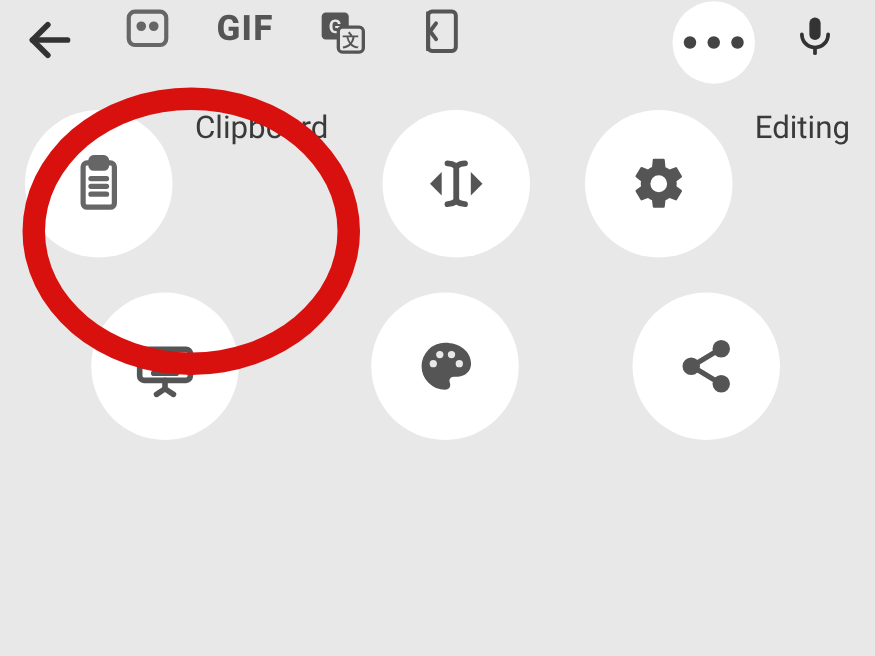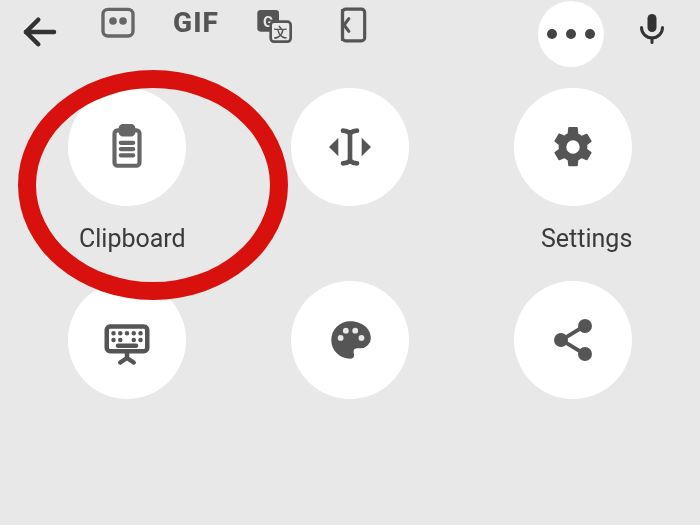--- a/index.html
+++ b/index.html
@@ -52,22 +52,22 @@
   .grid {
     padding: 10px 20px 0 20px;
     display: grid;
     grid-template-columns: repeat(3, 1fr);
     column-gap: 10px;
     row-gap: 28px;
     justify-items: center;
   }
   .tile {
     display: flex;
-    flex-direction: column;
-    align-items: flex-end;
+    flex-direction: row;
+    align-items: flex-start;
     gap: 18px;
   }
   .circle {
     width: 118px;
     height: 118px;
     border-radius: 50%;
     background: #ffffff;
     display: flex;
     align-items: center;
     justify-content: center;
@@ -166,21 +166,21 @@
       </svg>
     </div>
   </div>
 
   <div class="tile">
     <div class="circle">
       <svg width="46" height="46" viewBox="0 0 24 24" fill="#555">
         <path d="M19.4 13a7.8 7.8 0 0 0 .1-1 7.8 7.8 0 0 0-.1-1l2.1-1.6a.5.5 0 0 0 .1-.7l-2-3.4a.5.5 0 0 0-.6-.2l-2.5 1a7.6 7.6 0 0 0-1.7-1L14.5 2a.5.5 0 0 0-.5-.4h-4a.5.5 0 0 0-.5.4L9.2 5a7.6 7.6 0 0 0-1.7 1l-2.5-1a.5.5 0 0 0-.6.2l-2 3.4a.5.5 0 0 0 .1.7L4.6 11a7.8 7.8 0 0 0-.1 1 7.8 7.8 0 0 0 .1 1l-2.1 1.6a.5.5 0 0 0-.1.7l2 3.4a.5.5 0 0 0 .6.2l2.5-1a7.6 7.6 0 0 0 1.7 1l.3 2.7a.5.5 0 0 0 .5.4h4a.5.5 0 0 0 .5-.4l.3-2.7a7.6 7.6 0 0 0 1.7-1l2.5 1a.5.5 0 0 0 .6-.2l2-3.4a.5.5 0 0 0-.1-.7ZM12 15.5A3.5 3.5 0 1 1 15.5 12 3.5 3.5 0 0 1 12 15.5Z"></path>
       </svg>
     </div>
-    <div class="tile-label">Settings</div>
+    <div class="tile-label">Editing</div>
   </div>
 
   <div class="tile">
     <div class="circle">
       <svg width="54" height="54" viewBox="0 0 24 24" fill="none" stroke="#555" stroke-width="2" stroke-linecap="round" stroke-linejoin="round">
         <rect x="3" y="6" width="18" height="11" rx="1.5"></rect>
         <path d="M6 9h.01M9 9h.01M12 9h.01M15 9h.01M18 9h.01M6 12h.01M9 12h.01M15 12h.01M18 12h.01M8 14.5h8"></path>
         <path d="M12 17v3M9 22l3-2 3 2"></path>
       </svg>
     </div>

